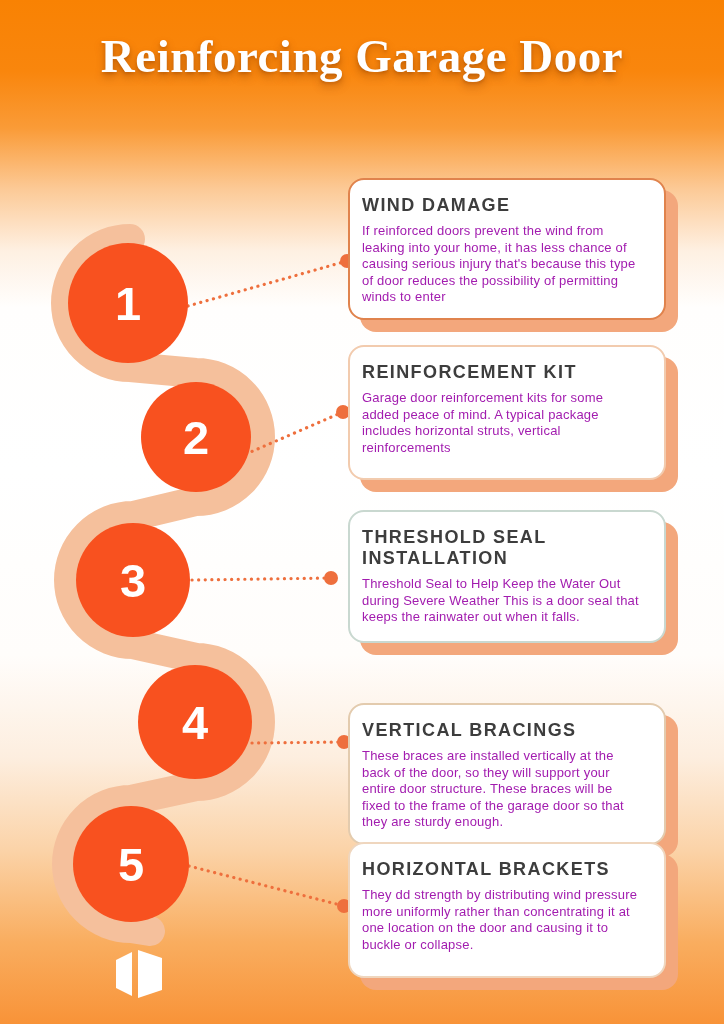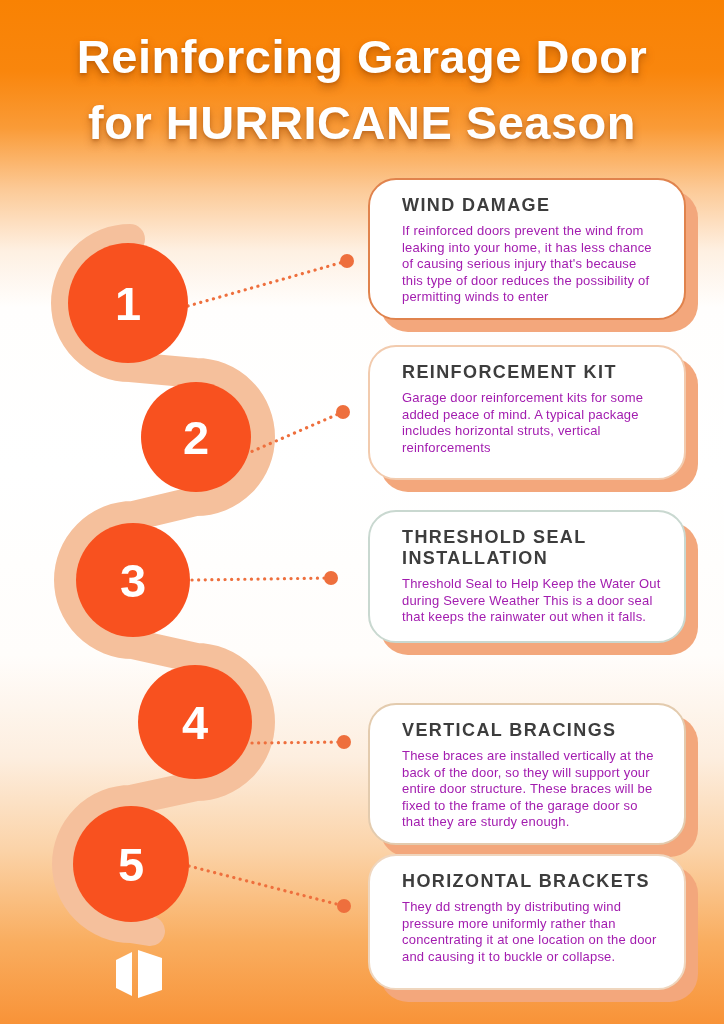--- a/index.html
+++ b/index.html
@@ -21,47 +21,47 @@
       #FBD3A8 83%,
       #F9AD5F 92%,
       #F89338 100%);
   }
   .title{
     position:absolute;top:24px;left:0;right:0;
     margin:0;text-align:center;color:#FFFFFF;
     font-size:47px;font-weight:bold;line-height:1.4;letter-spacing:.5px;
     text-shadow:0 5px 9px rgba(130,55,0,.40), 0 2px 3px rgba(130,55,0,.28);
   }
-  .title span{display:block;}
+  .title span{display:block;font-family:Liberation Serif, serif;}
   .flow-svg{position:absolute;left:0;top:0;}
   .circle{
     position:absolute;border-radius:50%;
     background:#F8511F;
     display:flex;align-items:center;justify-content:center;
     color:#FFFFFF;font-weight:bold;font-size:47px;
   }
   .c1{left:68px; top:243px; width:120px;height:120px;}
   .c2{left:141px;top:382px; width:110px;height:110px;}
   .c3{left:76px; top:523px; width:114px;height:114px;}
   .c4{left:138px;top:665px; width:114px;height:114px;}
   .c5{left:73px; top:806px; width:116px;height:116px;}
   .card{
-    position:absolute;left:368px;width:318px;
+    position:absolute;left:348px;width:318px;
     box-sizing:border-box;
     background:#FFFFFF;
-    border-radius:28px;
+    border-radius:16px;
     border:2px solid #E8C9AE;
     box-shadow:12px 12px 0 0 #F3A77C;
-    padding:15px 23px 12px 32px;
+    padding:15px 23px 12px 12px;
   }
   .card.k1{top:178px;min-height:137px;border-color:#E0834D;}
   .card.k2{top:345px;min-height:135px;border-color:#F2CBAE;}
   .card.k3{top:510px;min-height:133px;border-color:#C9D8D0;}
   .card.k4{top:675px;min-height:139px;border-color:#E3CBAE;margin-top:28px;}
-  .card.k5{top:842px;min-height:136px;border-color:#EFD6BE;margin-top:12px;}
+  .card.k5{top:842px;min-height:136px;border-color:#EFD6BE;}
   .card h2{
     margin:0 0 7px 0;
     font-size:18px;line-height:21px;letter-spacing:1.4px;
     color:#3D3D3D;font-weight:bold;
   }
   .card p{
     margin:0;
     font-size:13px;line-height:16.5px;letter-spacing:.2px;
     color:#a21caf;
   }
@@ -76,21 +76,20 @@
   }
   .logo sup{font-size:11px;vertical-align:super;font-weight:bold;}
 </style>
 </head>
 <body>
 
 <div class="canvas">
 
   <h1 class="title">
     <span>Reinforcing Garage Door</span>
-    <span>for HURRICANE Season</span>
   </h1>
 
   <svg class="flow-svg" width="724" height="1024" viewBox="0 0 724 1024">
 
     <path d="M130 239
              A 64 64 0 1 0 130 367
              L 196 373
              A 64 64 0 1 1 196 501
              L 133 516
              A 64 64 0 1 0 133 644

